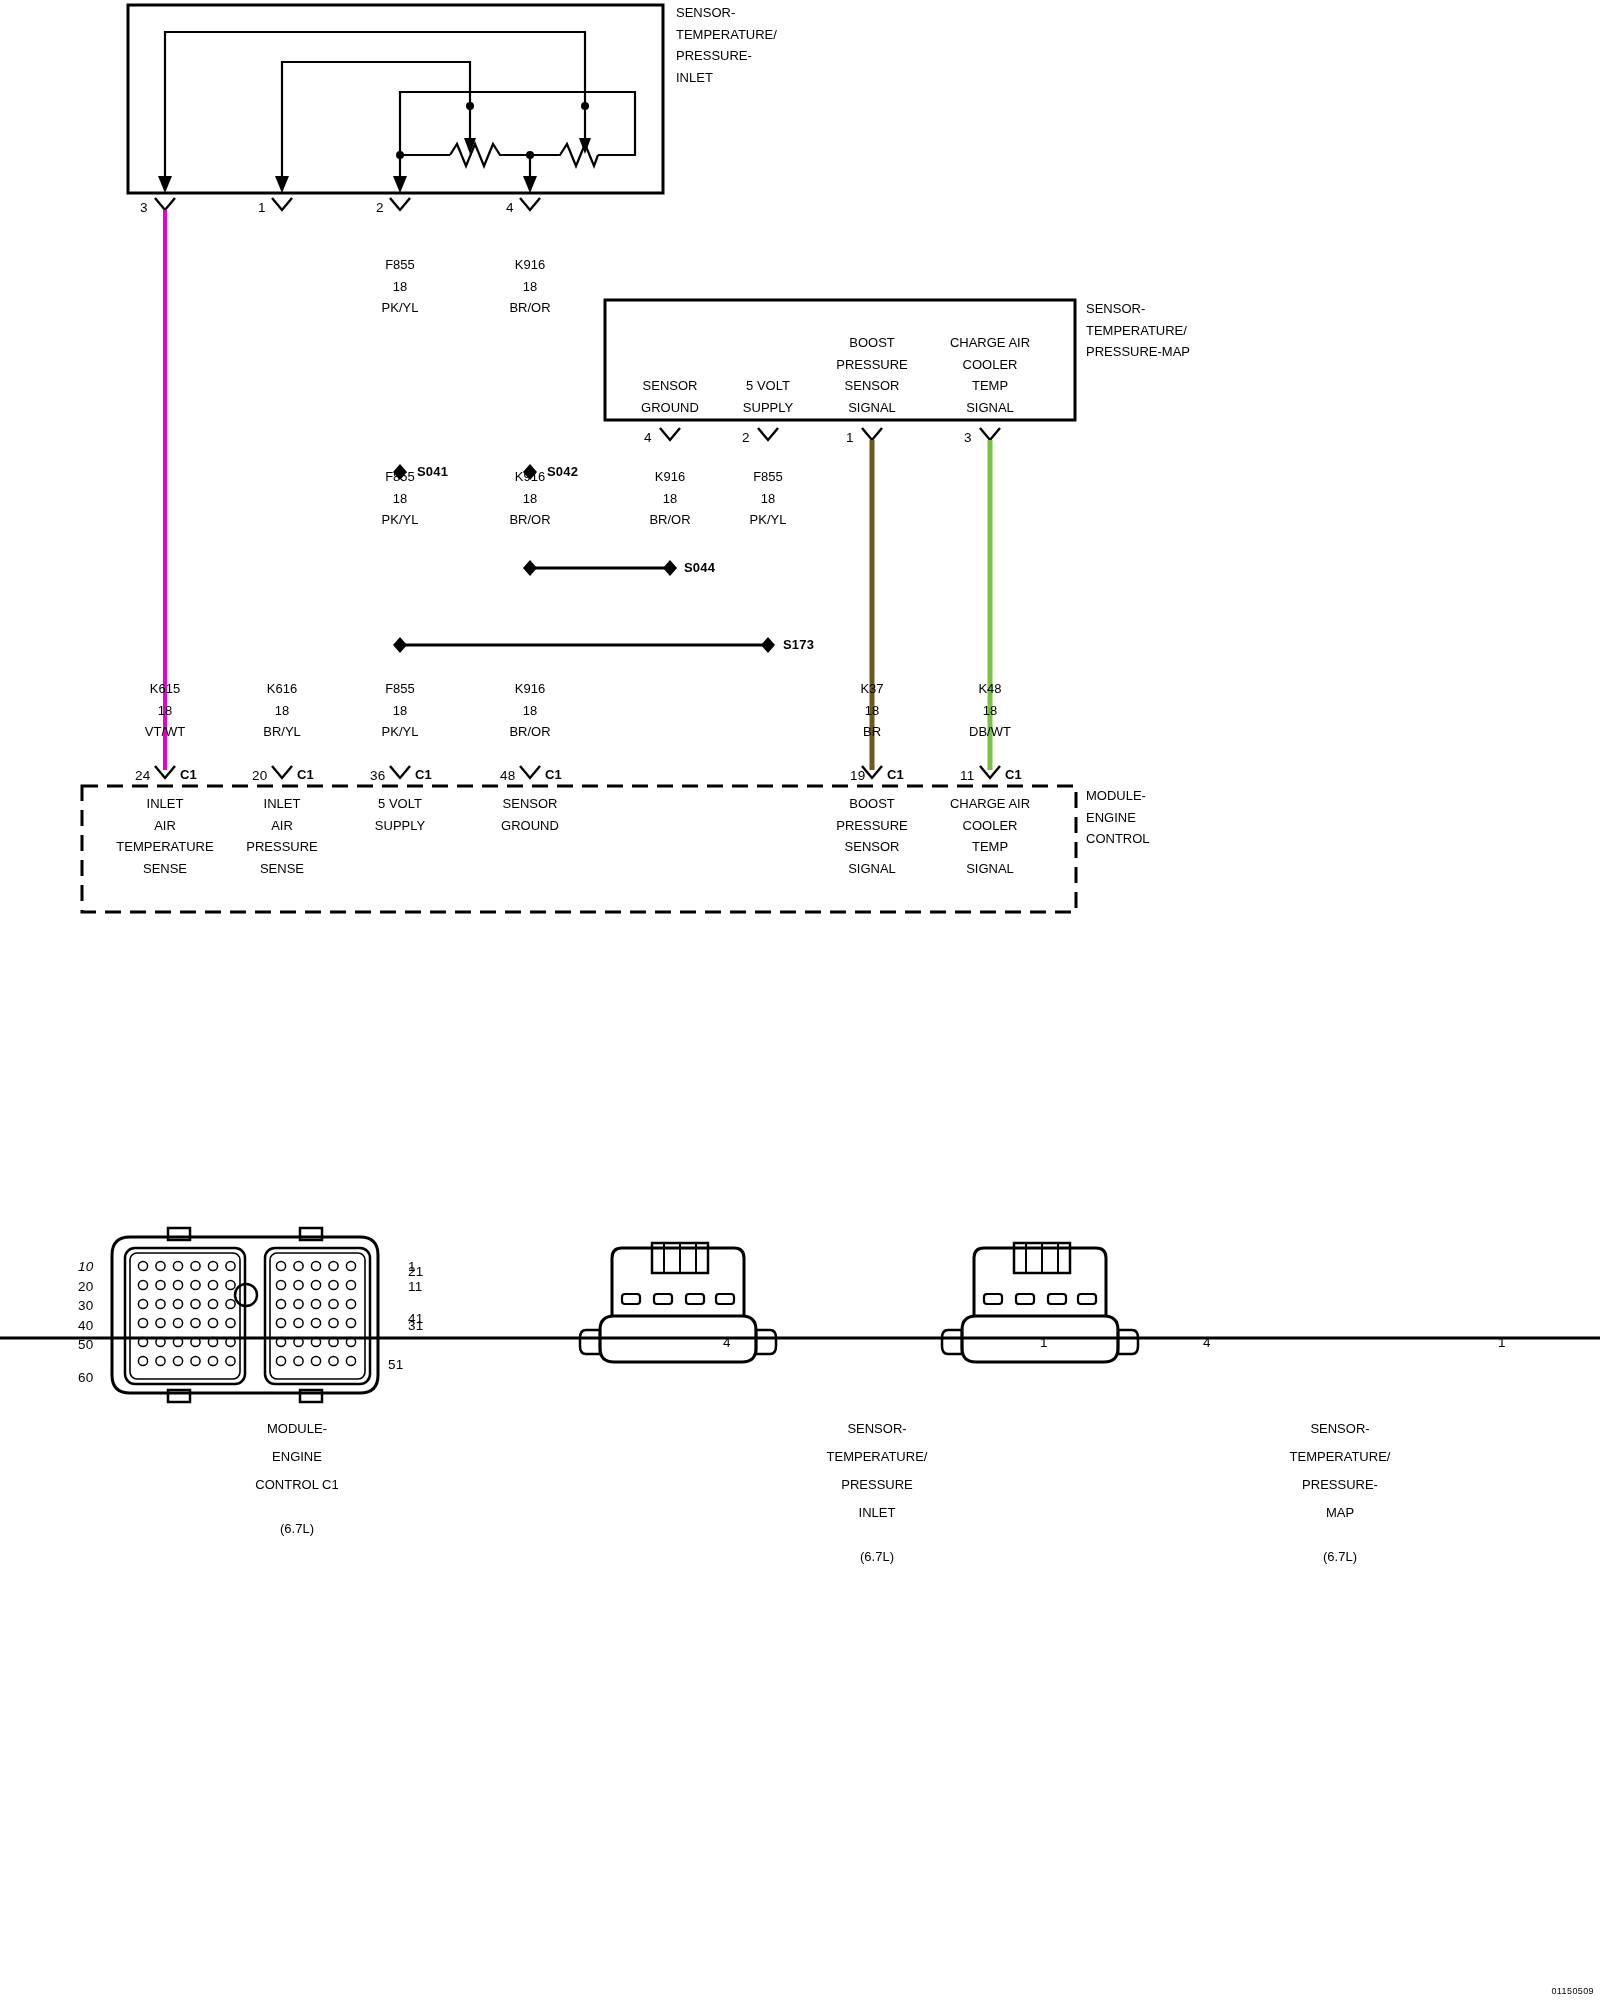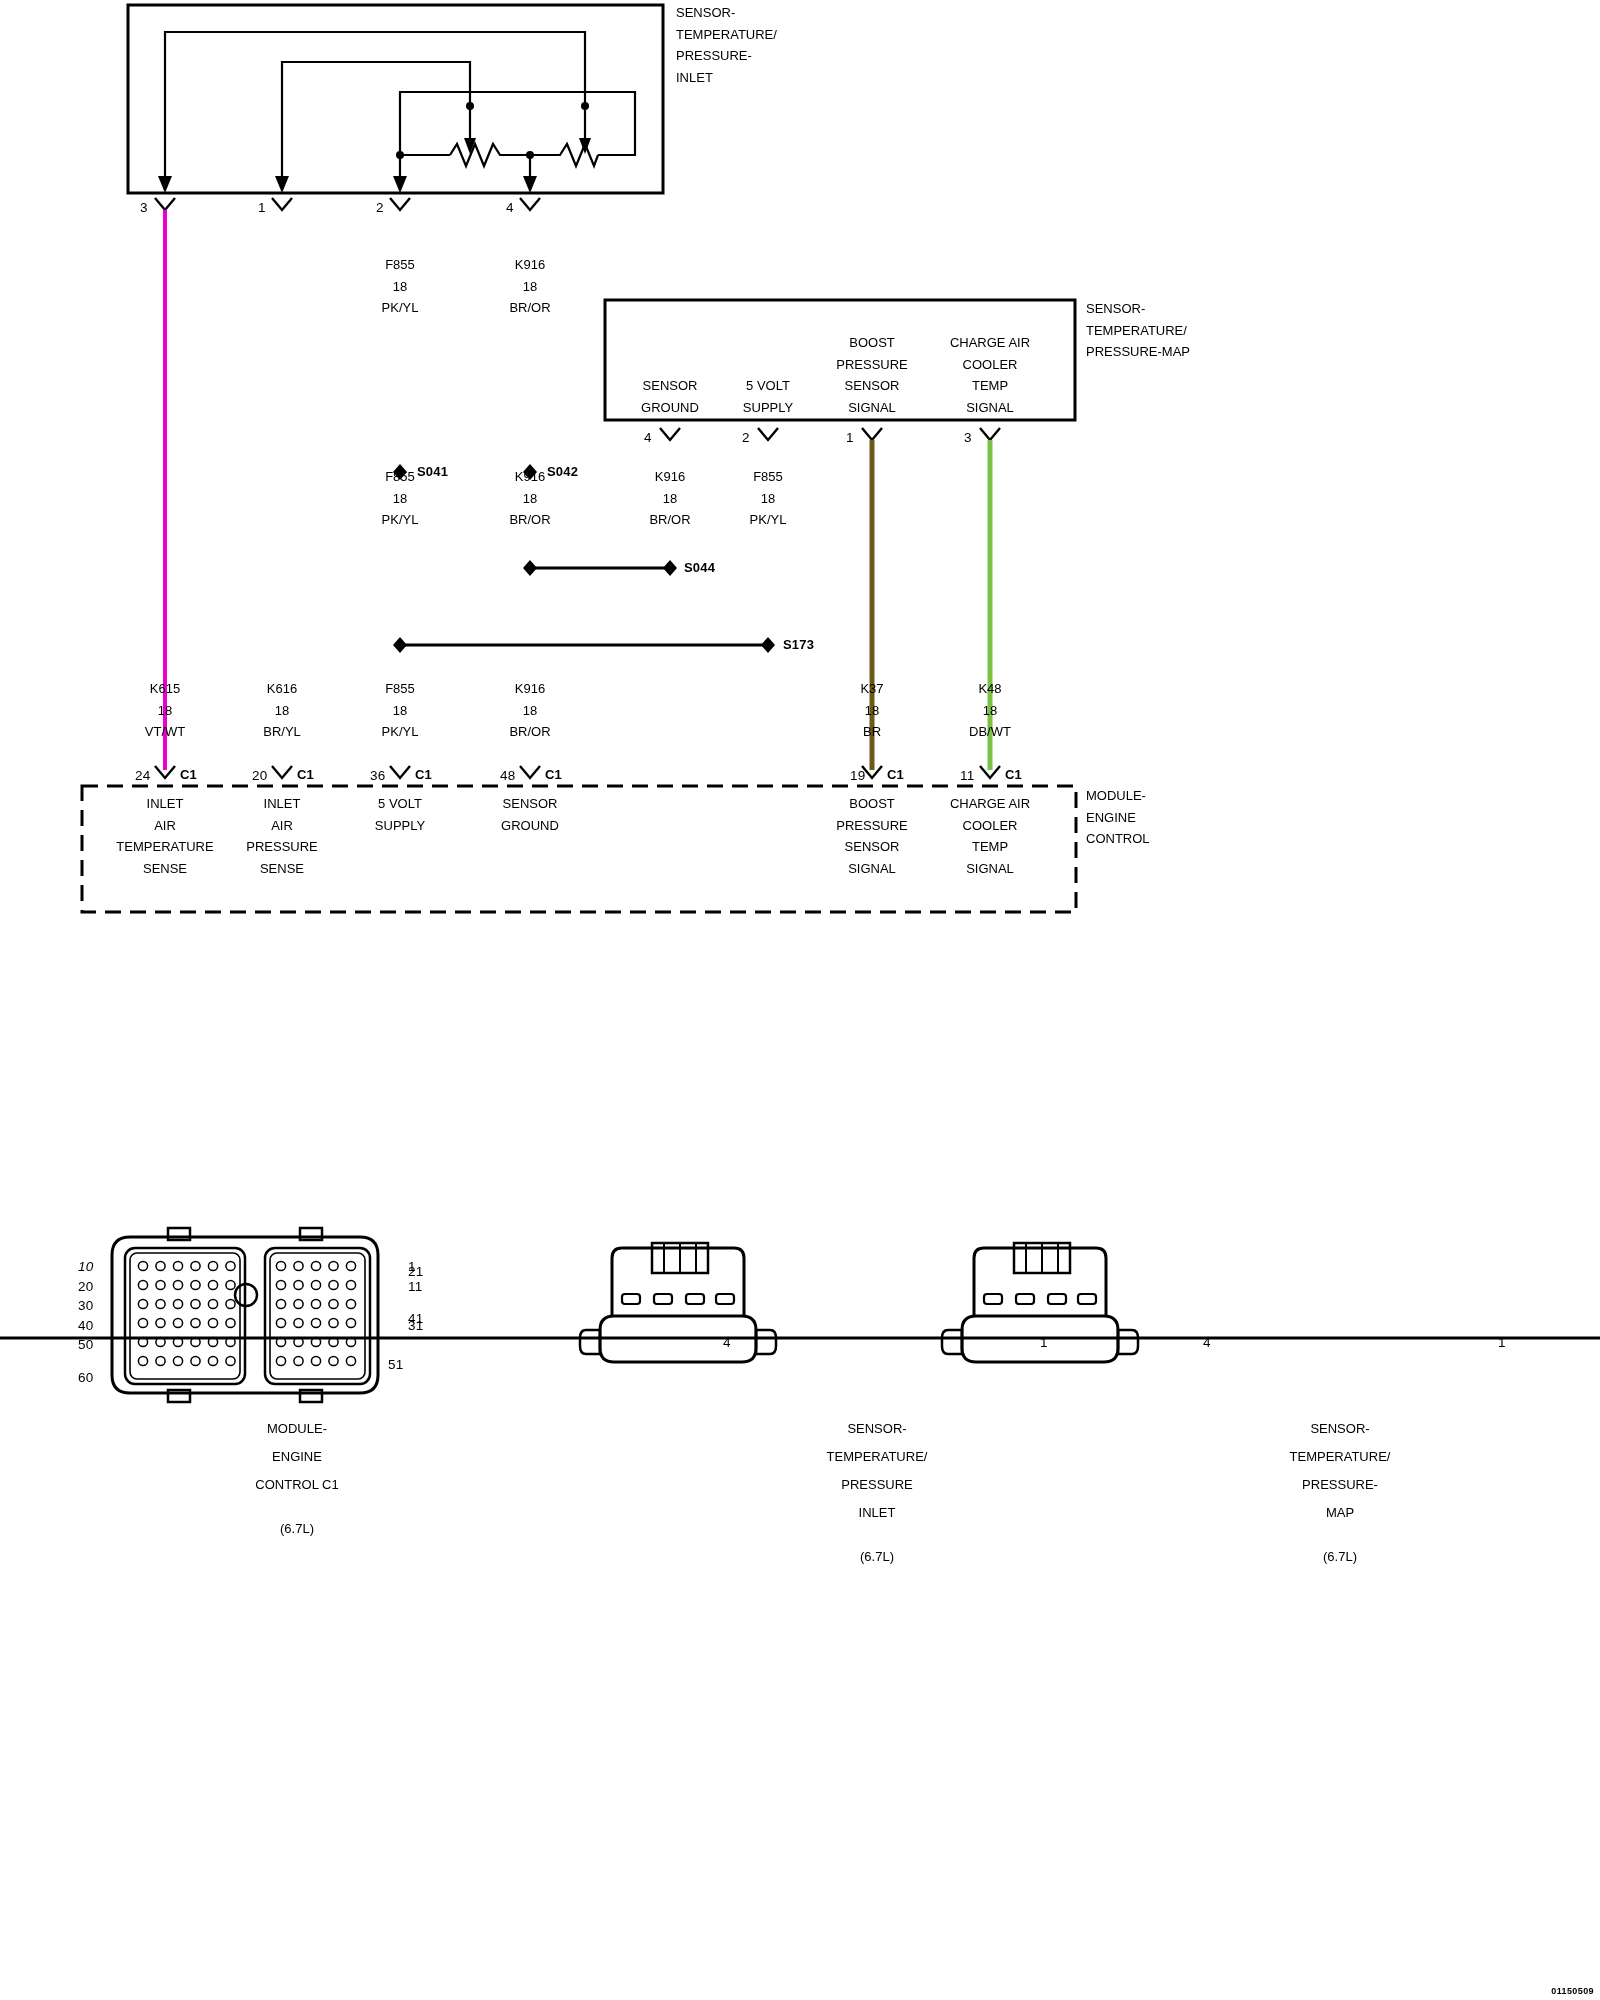--- a/index.html
+++ b/index.html
@@ -4,21 +4,21 @@
 <style>
   html,body{margin:0;padding:0;background:#fff;}
   body{width:1600px;height:2000px;position:relative;
        font-family:"Liberation Sans",sans-serif;color:#000;overflow:hidden;}
   #sheet{position:absolute;left:0;top:0;width:1600px;height:2000px;}
   svg{position:absolute;left:0;top:0;}
   .t{position:absolute;font-size:13.5px;letter-spacing:.2px;white-space:nowrap;}
   .bold{font-weight:bold;font-size:13px;}
   .blk{position:absolute;font-size:13px;line-height:21.5px;white-space:nowrap;}
   .blkc{transform:translateX(-50%);text-align:center;}
-  .footer{position:absolute;right:6px;bottom:4px;font-size:9px;font-weight:bold;
+  .footer{position:absolute;right:6px;bottom:4px;font-size:9px;font-weight:normal;
           font-family:"Liberation Sans",sans-serif;letter-spacing:.4px;}
 </style>
 </head>
 <body>
 
 <div id="sheet">
 
 <svg width="1600" height="2000">
   <defs>
 

